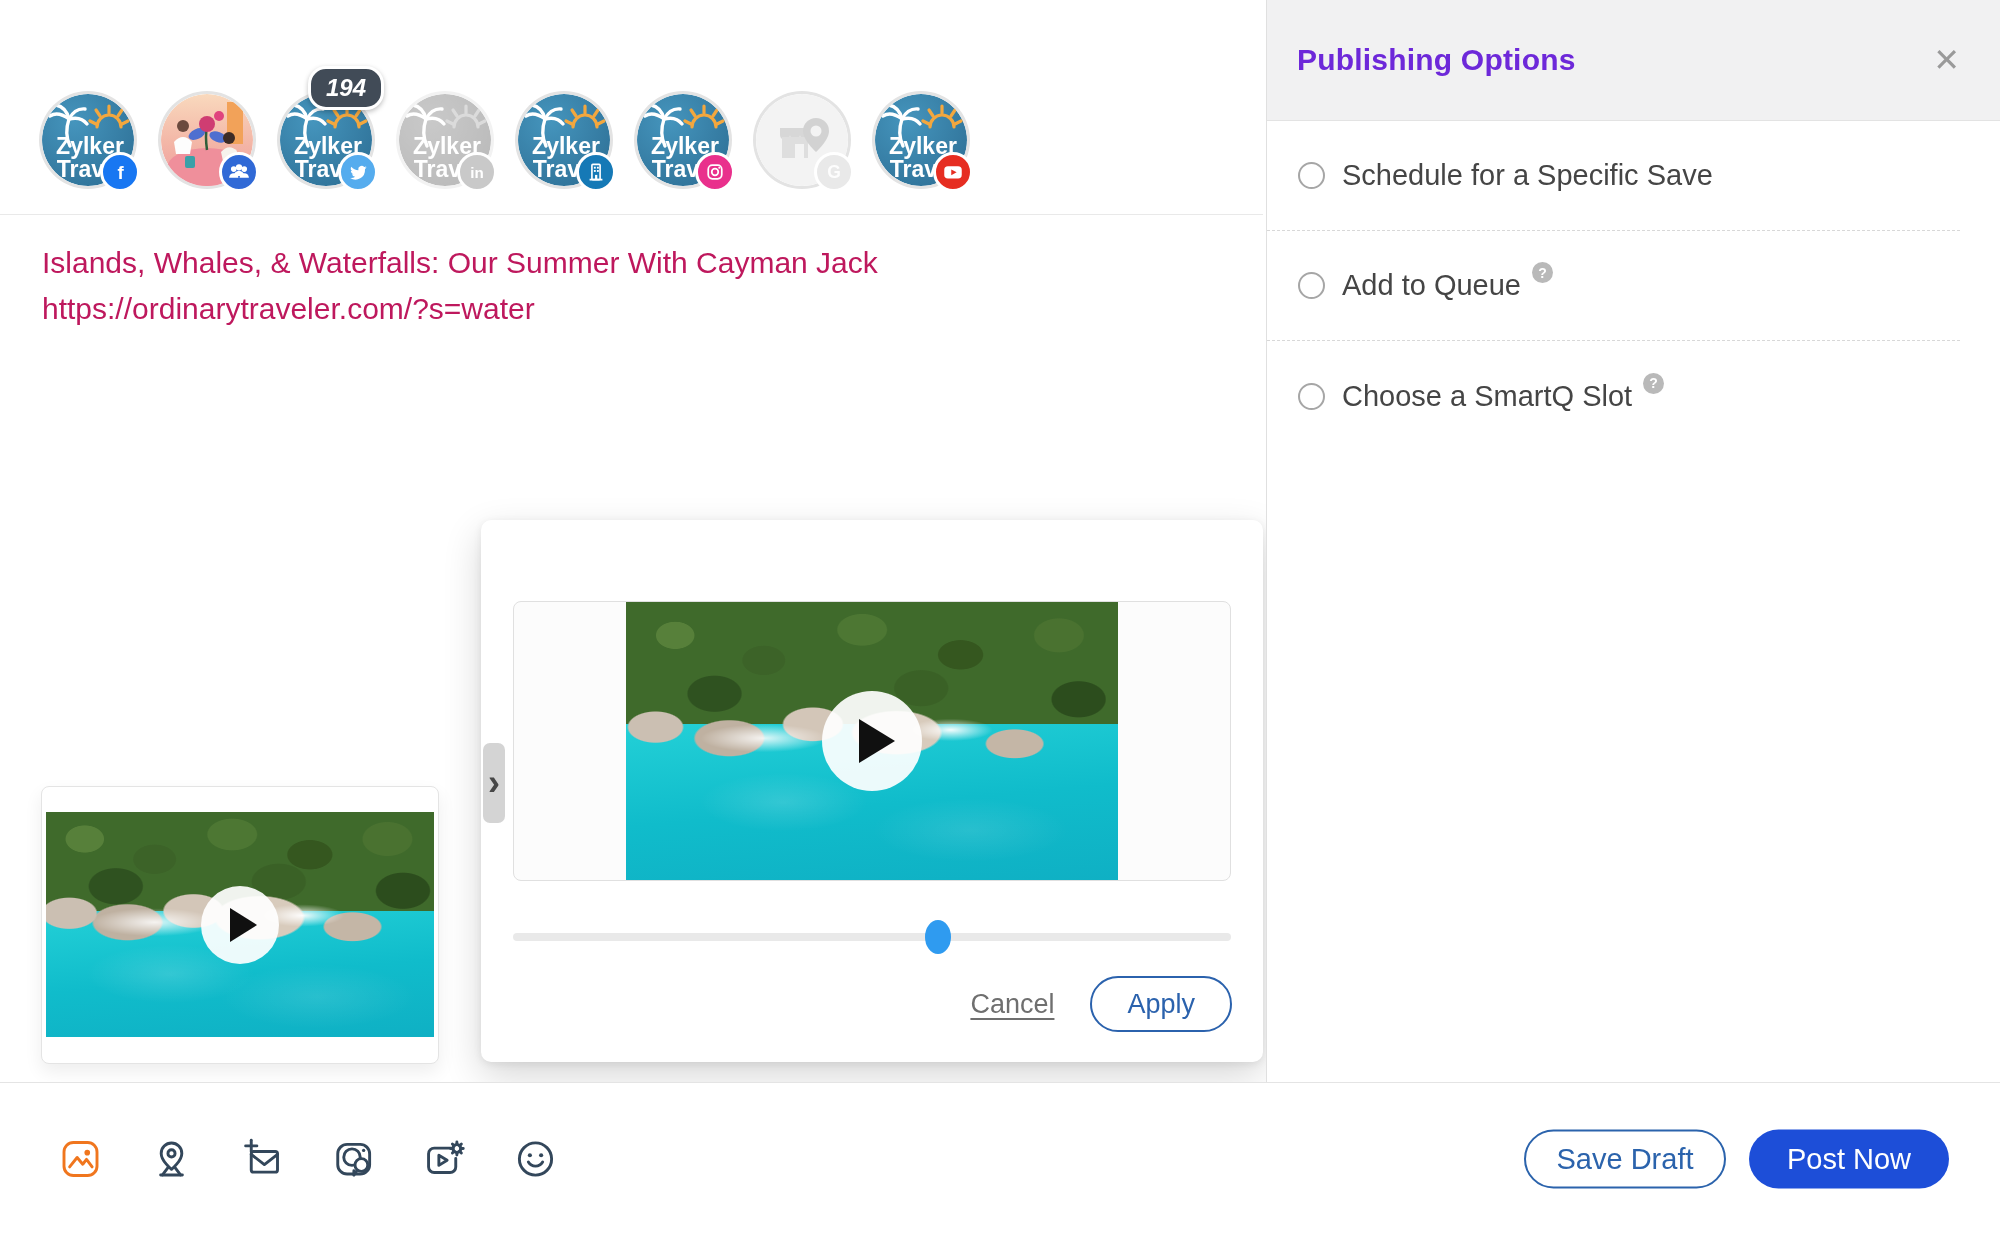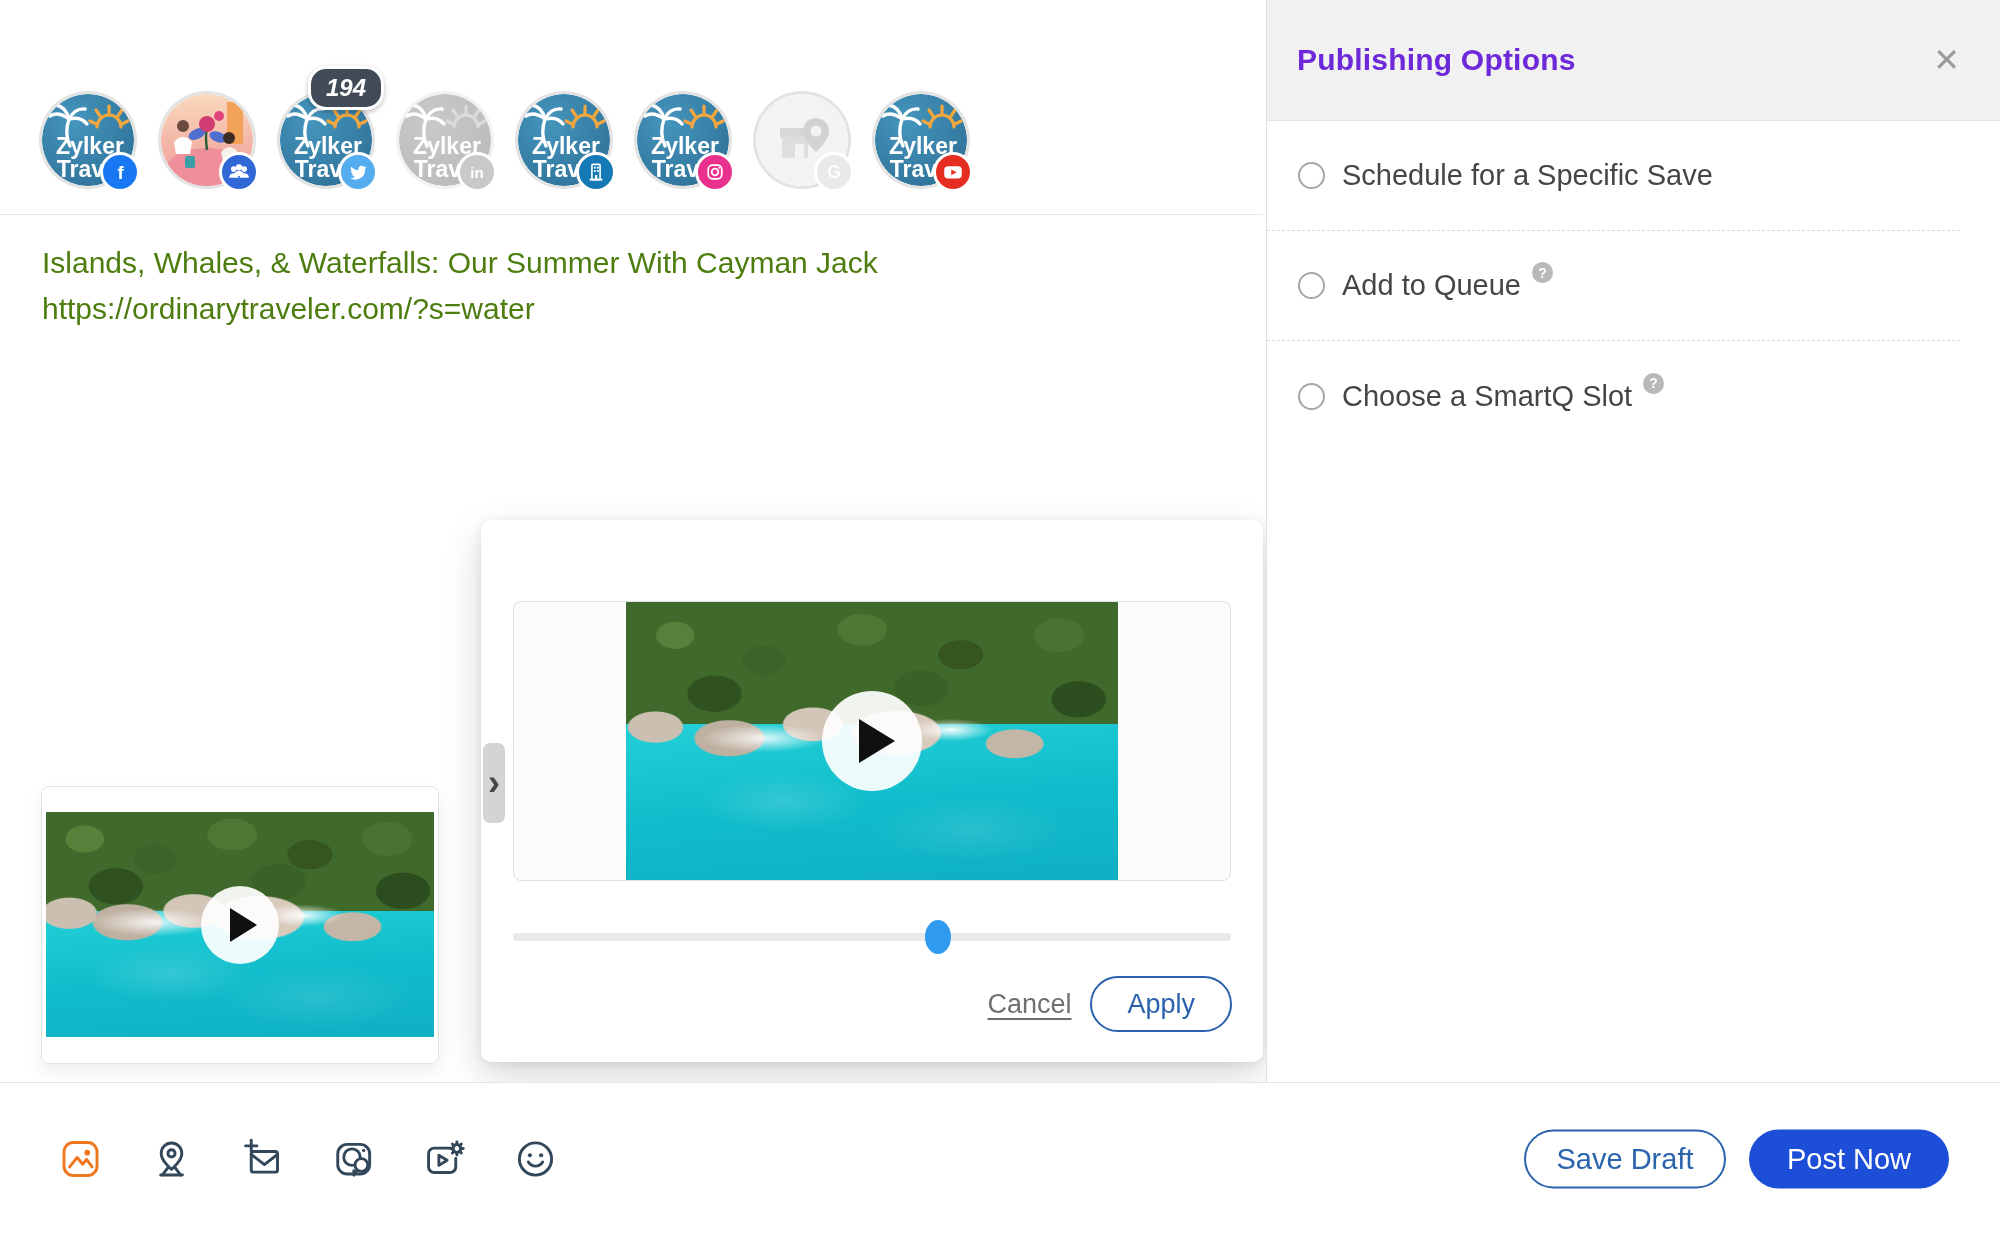--- a/index.html
+++ b/index.html
@@ -13,21 +13,21 @@
   .avatar{position:relative;width:92px;height:92px;border-radius:50%;}
   .avatar .pic{width:92px;height:92px;border-radius:50%;overflow:hidden;display:block;
                box-shadow:0 0 0 3px #e3e3e3;}
   .avatar.disabled .pic{filter:grayscale(1) opacity(.45);}
   .badge{position:absolute;right:-6px;bottom:-6px;width:34px;height:34px;border-radius:50%;
          border:3px solid #fff;display:flex;align-items:center;justify-content:center;overflow:hidden;}
   .badge svg{display:block;width:28px;height:28px;}
   .count-pill{position:absolute;top:-28px;right:-12px;background:#414b57;color:#fff;
               font-style:italic;font-size:24px;font-weight:bold;padding:5px 15px;border-radius:18px;
               border:3px solid #fff;box-shadow:0 2px 5px rgba(0,0,0,.25);}
-  #post-text{position:absolute;left:42px;top:240px;font-size:30px;line-height:46px;color:#4d7c0f;}
+  #post-text{position:absolute;left:42px;top:240px;font-size:30px;line-height:46px;color:#be185d;}
 
   
   .sea-art{position:relative;overflow:hidden;background-repeat:no-repeat;
     background-image:
       radial-gradient(60px 16px at 66% 46%, rgba(255,255,255,.95), rgba(255,255,255,0) 70%),
       radial-gradient(90px 20px at 28% 49%, rgba(255,255,255,.85), rgba(255,255,255,0) 70%),
       radial-gradient(46px 26px at 6% 45%, #cbbfb2 58%, rgba(0,0,0,0) 62%),
       radial-gradient(58px 30px at 21% 49%, #bfb1a1 58%, rgba(0,0,0,0) 62%),
       radial-gradient(50px 28px at 38% 44%, #d3c6b8 58%, rgba(0,0,0,0) 62%),
       radial-gradient(74px 36px at 55% 47%, #d8cbbc 58%, rgba(0,0,0,0) 62%),
@@ -69,21 +69,21 @@
   .modal-title{position:absolute;left:41px;top:32px;font-size:27px;color:#1e1e1e;}
   .modal-title sup{font-size:17px;color:#a3a3a3;margin-left:6px;}
   .preview-box{position:absolute;left:32px;top:81px;width:718px;height:280px;background:#fcfcfc;
                border:1px solid #e0e0e0;border-radius:8px;box-sizing:border-box;overflow:hidden;}
   .preview-box .sea-art{width:492px;height:100%;margin:0 auto;}
   .preview-box .play-overlay{width:100px;height:100px;}
   .preview-box .play-overlay::after{border-width:22px 0 22px 36px;border-left-color:#101010;margin-left:9px;}
   .slider{position:absolute;left:32px;top:413px;width:718px;height:8px;background:#e9e9e9;border-radius:4px;}
   .slider-thumb{position:absolute;top:-13px;width:26px;height:34px;background:#2f9bf0;border-radius:50%;
                 transform:translateX(-50%);}
-  .modal-actions{position:absolute;right:31px;top:456px;display:flex;align-items:center;gap:19px;}
+  .modal-actions{position:absolute;right:31px;top:456px;display:flex;align-items:center;gap:36px;}
   .cancel-link{font-size:27px;color:#6f6f6f;text-decoration:underline;text-underline-offset:5px;cursor:pointer;}
   .apply-btn{height:56px;padding:0 35px;border-radius:28px;border:2px solid #2b62ad;background:#fff;
              color:#2b62ad;font-size:27px;font-family:inherit;cursor:pointer;}
 
   
   #right-panel{position:absolute;left:1266px;top:0;width:734px;height:1082px;background:#fff;
                border-left:1px solid #e0e0e0;box-sizing:border-box;}
   .panel-header{height:121px;background:#f1f1f2;border-bottom:1px solid #e3e3e3;display:flex;
                 align-items:center;justify-content:space-between;padding:0 40px 0 30px;box-sizing:border-box;}
   .panel-title{font-size:30px;font-weight:bold;color:#6d28d9;letter-spacing:.2px;}

